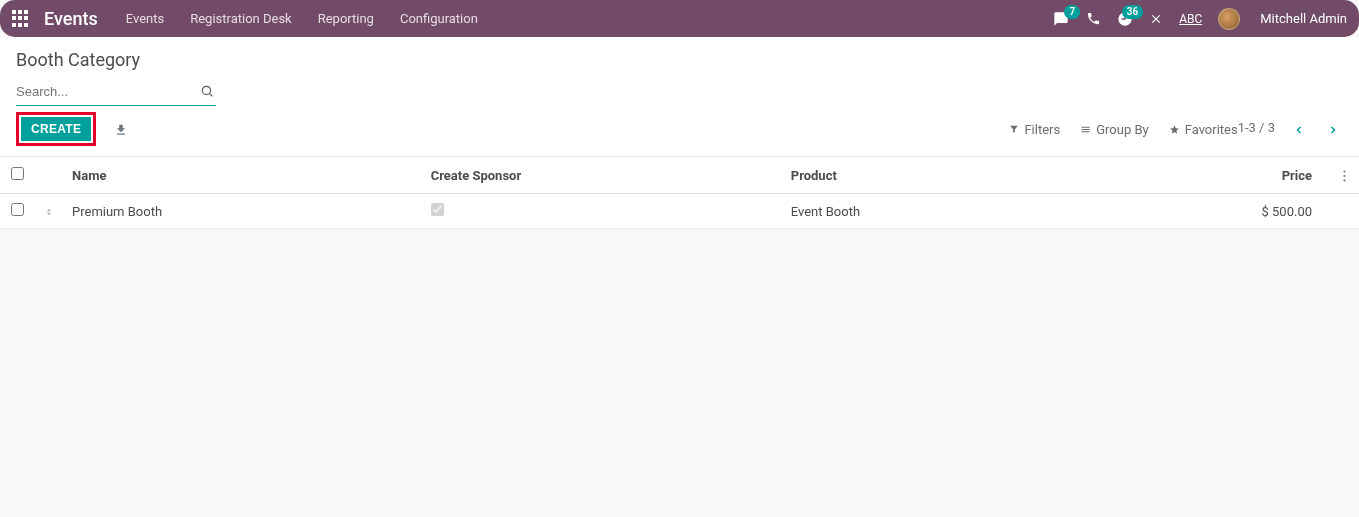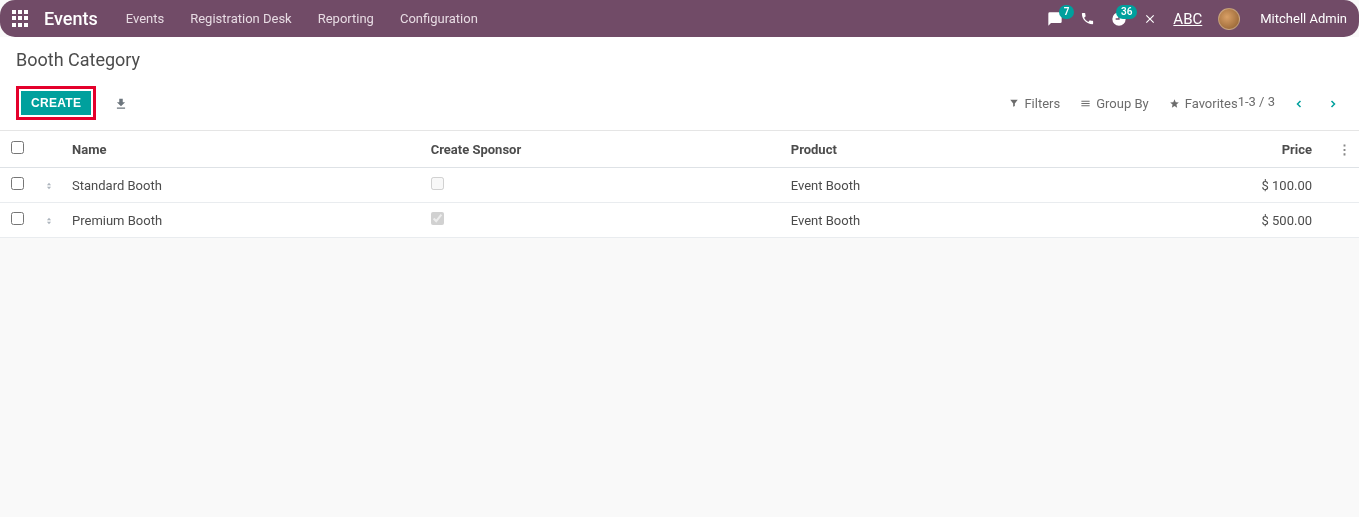--- a/index.html
+++ b/index.html
@@ -8,21 +8,21 @@
 
 .topbar { background: #714b67; height: 37px; display: flex; align-items: center; padding: 0 12px; color: #fff; border-radius: 15px; }
 .topbar .apps-icon { width: 18px; height: 18px; display: inline-flex; flex-wrap: wrap; gap: 2px; margin-right: 14px; cursor: pointer; }
 .topbar .apps-icon span { width: 4px; height: 4px; background: #fff; }
 .topbar .brand { font-size: 18px; font-weight: 500; margin-right: 28px; }
 .topbar .nav { display: flex; gap: 26px; flex: 1; }
 .topbar .nav a { color: #e7dbe3; font-size: 13px; cursor: pointer; }
 .topbar .right { display: flex; align-items: center; gap: 16px; }
 .topbar .icon-btn { position: relative; cursor: pointer; color: #fff; display: flex; align-items: center; }
 .badge { position: absolute; top: -6px; right: -10px; background: #00a09d; color: #fff; font-size: 10px; border-radius: 8px; padding: 0 5px; line-height: 14px; min-width: 14px; text-align: center; font-weight: 600; }
-.topbar .company { font-size: 15px; cursor: pointer; text-decoration: underline; }
+.topbar .company { font-size: 12px; cursor: pointer; text-decoration: underline; }
 .topbar .user { display: flex; align-items: center; gap: 20px; cursor: pointer; }
 .avatar { width: 22px; height: 22px; border-radius: 50%; background: radial-gradient(circle at 40% 40%, #d9a066, #8b5a2b); border: 1px solid rgba(255,255,255,.3); }
 
 
 .control { background: #fff; border-bottom: 1px solid #e5e5e5; padding: 8px 16px 0 16px; }
 .cp-row1 { display: flex; align-items: flex-start; flex-direction: column; }
 .view-title { font-size: 18px; color: #4c4c4c; padding: 4px 0 10px 0; flex: 1; }
 .search-wrap { flex: 1; max-width: 670px; position: relative; }
 .search-input { width: 100%; border: none; border-bottom: 1px solid #00a09d; padding: 4px 24px 6px 0; font-size: 13px; outline: none; background: transparent; }
 .search-icon { position: absolute; right: 2px; top: 2px; color: #6c6c6c; }
@@ -103,20 +103,29 @@
     <div class="user">
       <div class="avatar"></div>
       <span>Mitchell Admin</span>
     </div>
   </div>
 </div>
 
 <div class="control">
   <div class="cp-row1">
     <div class="view-title">Booth Category</div>
+    <div class="search-wrap">
+      <input class="search-input" placeholder="Search..." style="">
+      <span class="search-icon">
+        <svg width="14" height="14" viewBox="0 0 24 24" fill="none" stroke="#555" stroke-width="2">
+            <circle cx="11" cy="11" r="7"></circle>
+            <line x1="21" y1="21" x2="16.65" y2="16.65"></line>
+          </svg>
+      </span>
+    </div>
   </div>
   <div class="cp-row2">
     <div class="left-tools">
       <span class="highlight-box">
         <button class="btn-create">CREATE</button>
       </span>
       <span class="export-icon">
         <svg width="14" height="14" viewBox="0 0 24 24" fill="#6c757d">
             <path d="M19 9h-4V3H9v6H5l7 7 7-7zM5 18v2h14v-2H5z"></path>
           </svg>
@@ -170,31 +179,20 @@
         <th class="price">Price</th>
         <th class="kebab">⋮</th>
       </tr>
     </thead>
     <tbody id="tbody">
         <tr>
           <td class="chk"><input type="checkbox" style=""></td>
           <td class="handle"><svg width="10" height="12" viewBox="0 0 24 24" fill="#adb5bd">
               <path d="M12 4l-5 6h10zM12 20l5-6H7z"></path>
             </svg></td>
-          <td>Standard Booth</td>
-          <td><input type="checkbox" class="sponsor" disabled="" style=""></td>
-          <td>Event Booth</td>
-          <td class="price">$ 100.00</td>
-          <td class="kebab"></td>
-        </tr>
-        <tr>
-          <td class="chk"><input type="checkbox" style=""></td>
-          <td class="handle"><svg width="10" height="12" viewBox="0 0 24 24" fill="#adb5bd">
-              <path d="M12 4l-5 6h10zM12 20l5-6H7z"></path>
-            </svg></td>
           <td>Premium Booth</td>
           <td><input type="checkbox" class="sponsor" disabled="" checked="" style=""></td>
           <td>Event Booth</td>
           <td class="price">$ 500.00</td>
           <td class="kebab"></td>
         </tr>
       </tbody>
   </table>
 </div>
 

